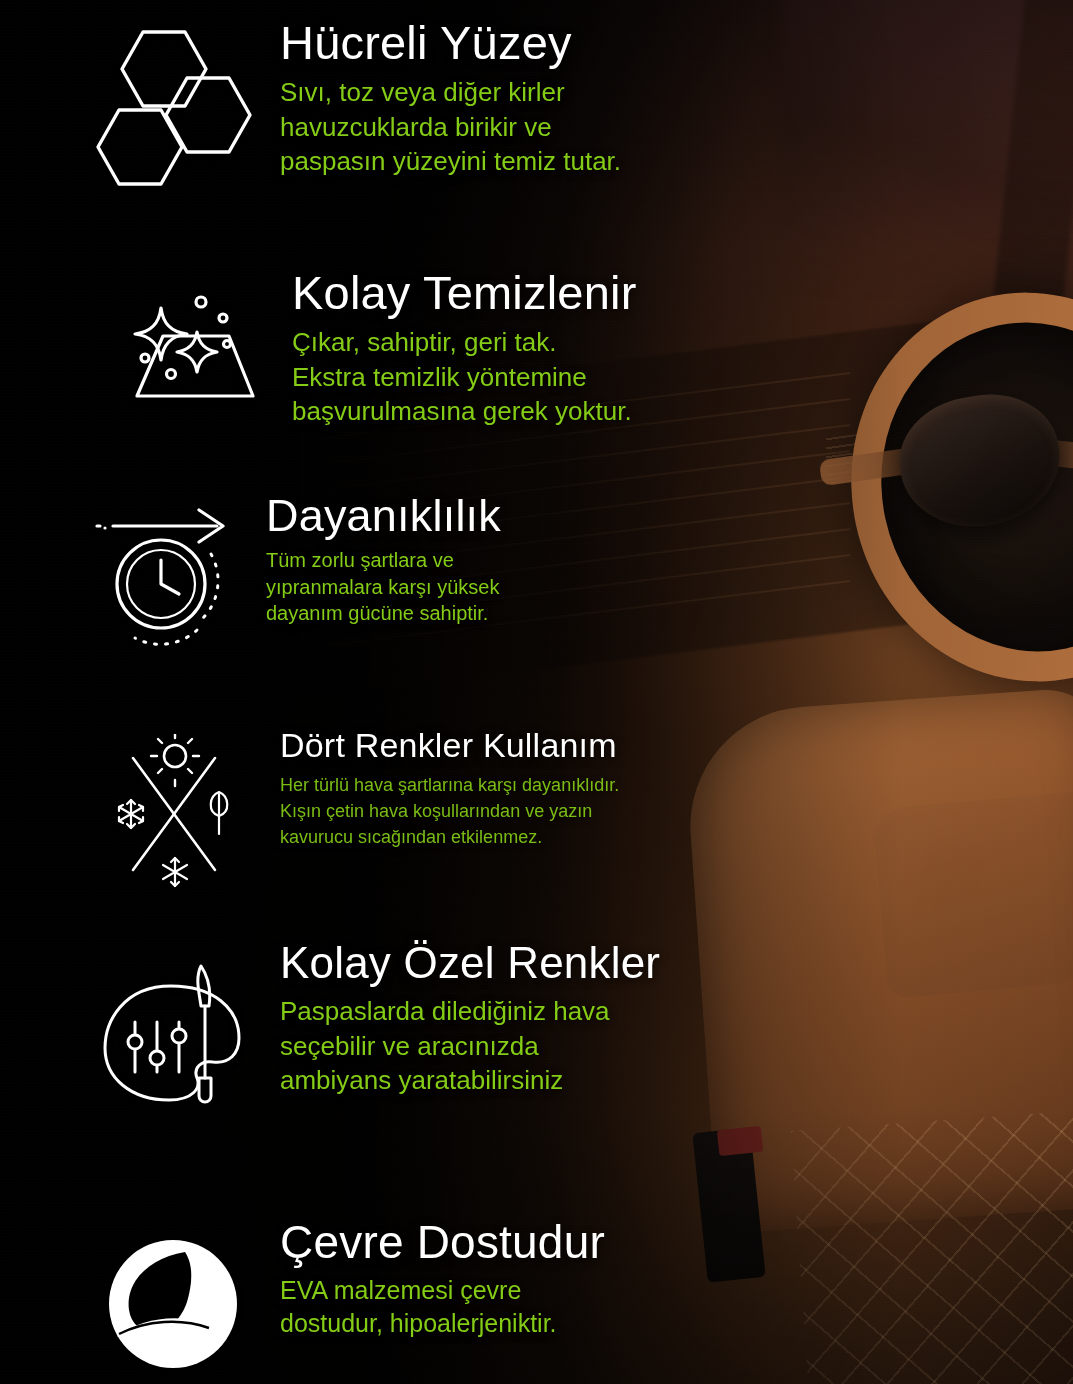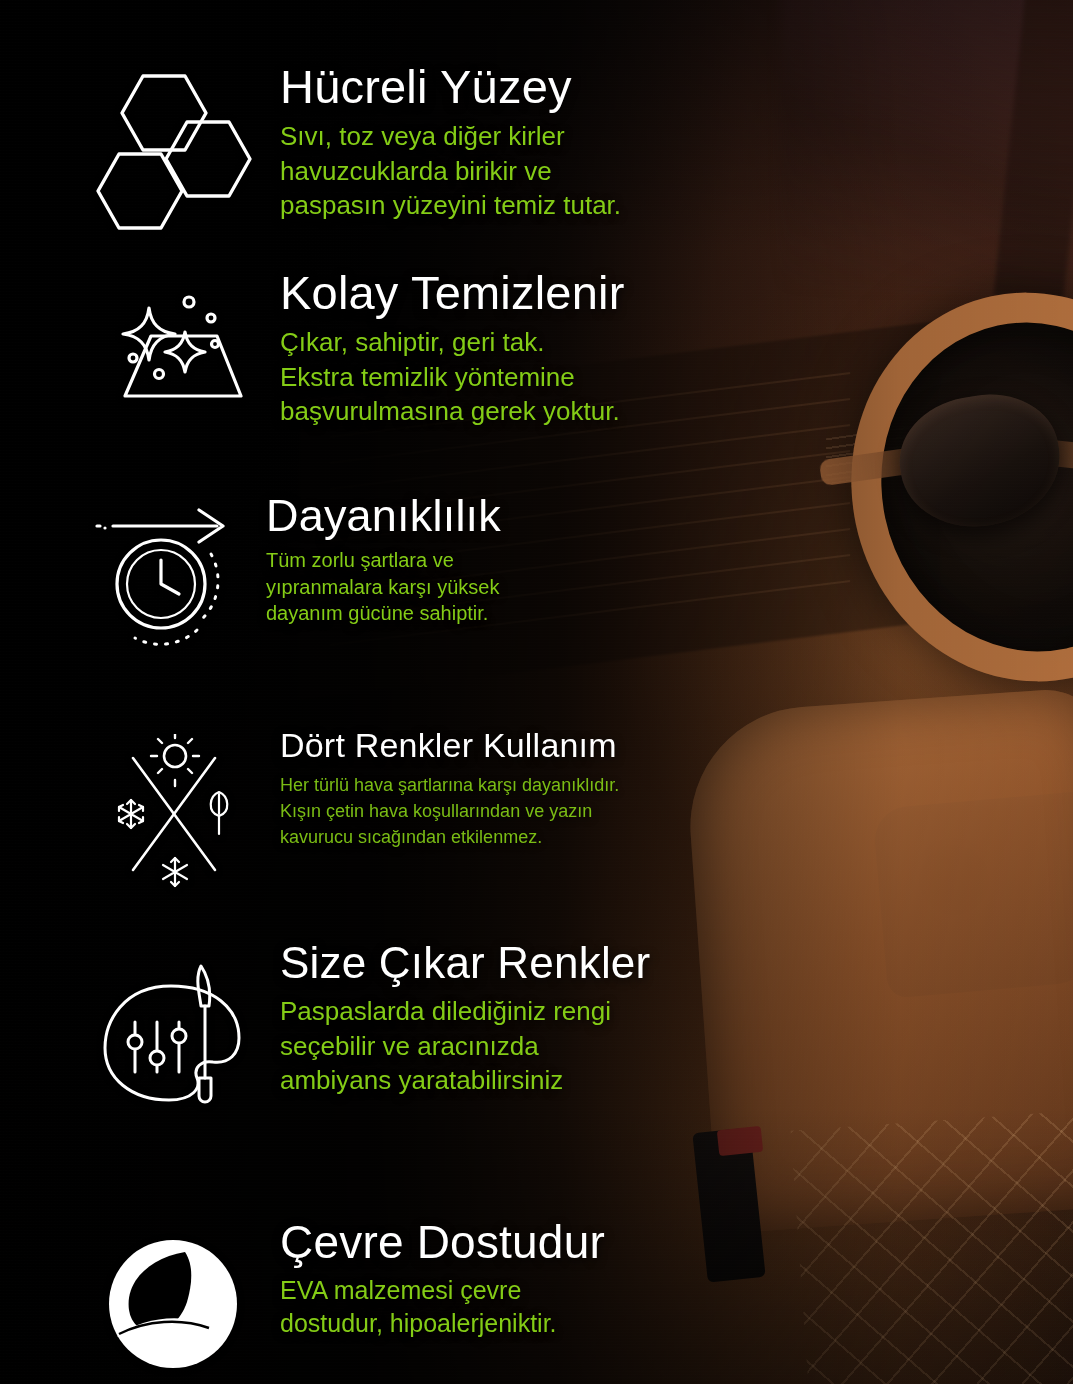--- a/index.html
+++ b/index.html
@@ -216,25 +216,25 @@
   }
   .f-desc {
     margin: 0;
     color: #84cc16;
     line-height: 1.32;
     text-shadow: 0 2px 8px rgba(0,0,0,0.85);
     white-space: pre-line;
   }
 
   
-  #feat-0 { left: 88px;  top: 18px;  width: 880px; margin-top: 44px; }
+  #feat-0 { left: 88px;  top: 18px;  width: 880px; }
   #feat-0 .f-title { font-size: 47px; }
   #feat-0 .f-desc  { font-size: 26px; }
 
-  #feat-1 { left: 88px;  top: 268px; width: 880px; }
+  #feat-1 { left: 100px;  top: 268px; width: 880px; }
   #feat-1 .f-title { font-size: 47px; }
   #feat-1 .f-desc  { font-size: 26px; }
 
   #feat-2 { left: 88px;  top: 492px; width: 880px; gap: 8px; }
   #feat-2 .f-title { font-size: 45px; }
   #feat-2 .f-desc  { font-size: 20px; }
 
   #feat-3 { left: 88px;  top: 728px; width: 880px; }
   #feat-3 .f-title { font-size: 34px; }
   #feat-3 .f-desc  { font-size: 18px; opacity: 0.92; line-height: 1.45; }
@@ -387,22 +387,22 @@
             <circle cx="68" cy="112" r="7" fill="#000"></circle>
             <circle cx="90" cy="90" r="7" fill="#000"></circle>
           </g>
 
           <path d="M112 20 C120 32 122 46 120 60 L112 60 C110 46 106 32 112 20 Z"></path>
           <path d="M116 60 V132"></path>
           <path d="M110 132 h12 v18 a6 6 0 0 1 -12 0 Z"></path>
         </svg>
       </div>
       <div class="txt">
-        <h2 class="f-title">Size Çıkar Renkler</h2>
-        <p class="f-desc">Paspaslarda dilediğiniz rengi
+        <h2 class="f-title">Kolay Özel Renkler</h2>
+        <p class="f-desc">Paspaslarda dilediğiniz hava
 seçebilir ve aracınızda
 ambiyans yaratabilirsiniz</p>
       </div>
     </li>
 
     <li class="feature" id="feat-5">
       <div class="icon-wrap">
         <svg width="168" height="160" viewBox="0 0 168 160" fill="none">
           <circle cx="84" cy="80" r="64" fill="#ffffff"></circle>
           <path d="M96 28 C60 34 36 58 40 86 C42 100 52 108 64 108 C78 108 92 96 98 78 C104 58 104 40 96 28 Z" fill="#000000"></path>

